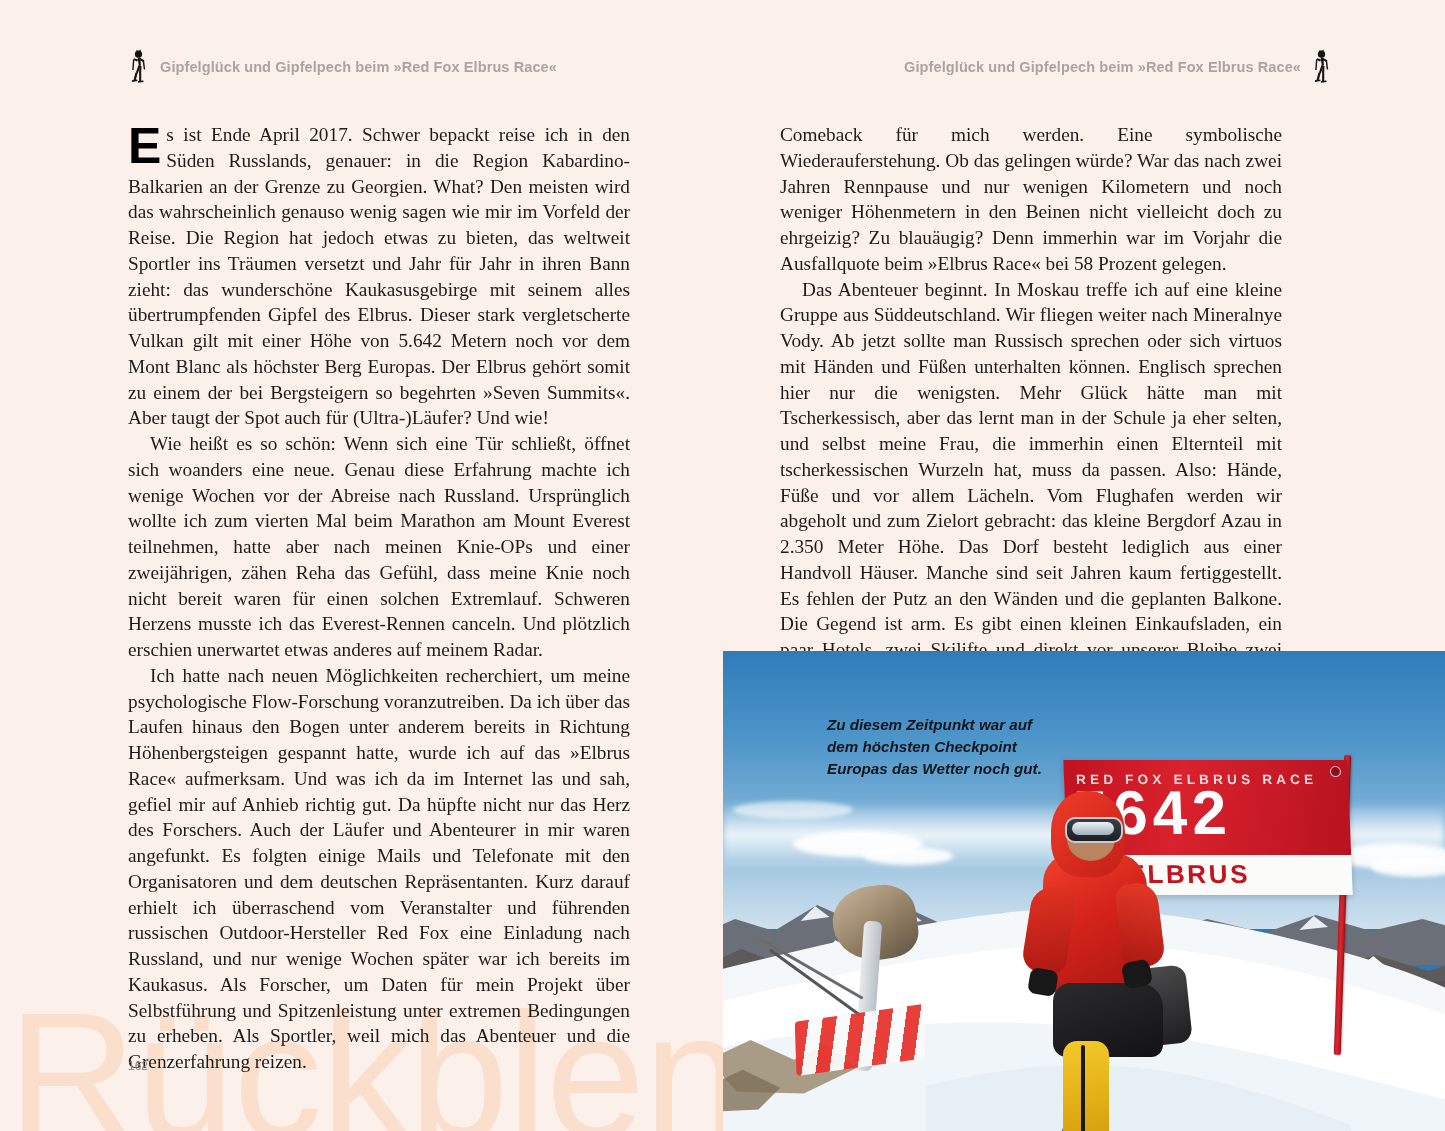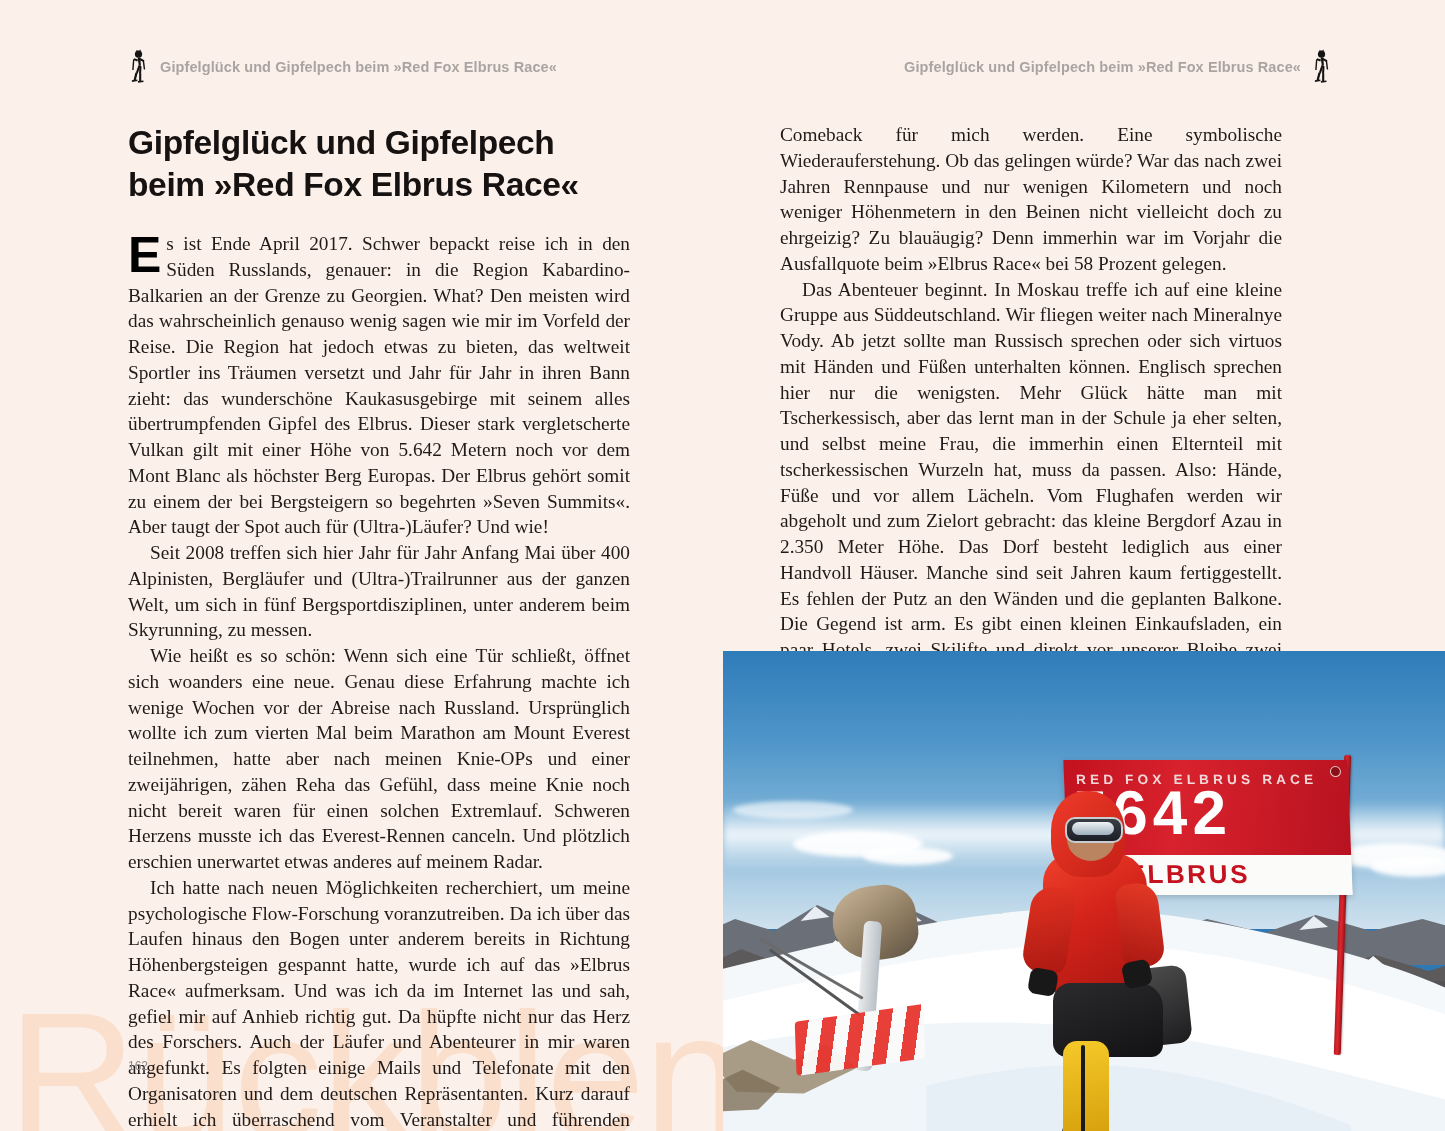--- a/index.html
+++ b/index.html
@@ -382,25 +382,22 @@
         <path d="M11.2 24.6 L13.3 24.8 L13.2 32.6 L11.1 32.4 Z"></path>
         <path d="M3.8 31.2 L9.3 30.4 L9.5 32.0 L4.0 32.9 Z"></path>
         <path d="M9.8 32.0 L15.4 31.4 L15.6 33.0 L10.0 33.7 Z"></path>
         <path d="M5.0 10.2 L4.2 21.0 L5.6 21.1 L6.4 10.6 Z"></path>
         <path d="M16.0 11.0 L17.2 20.4 L15.8 20.6 L14.6 11.4 Z"></path>
       </g>
     </svg>
   </div>
 
   <div class="col col-left">
-    <h1 class="title" style="white-space: pre-line;">Gipfelglück und Gipfelpech
-beim »Red Fox Elbrus Race«</h1>
 
     <p class="body first"><span class="dropcap">E</span><span>s ist Ende April 2017. Schwer bepackt reise ich in den Süden Russlands, genauer: in die Region Kabardino-Balkarien an der Grenze zu Georgien. What? Den meisten wird das wahrscheinlich genauso wenig sagen wie mir im Vorfeld der Reise. Die Region hat jedoch etwas zu bieten, das weltweit Sportler ins Träumen versetzt und Jahr für Jahr in ihren Bann zieht: das wunderschöne Kaukasusgebirge mit seinem alles übertrumpfenden Gipfel des Elbrus. Dieser stark vergletscherte Vulkan gilt mit einer Höhe von 5.642 Metern noch vor dem Mont Blanc als höchster Berg Europas. Der Elbrus gehört somit zu einem der bei Bergsteigern so begehrten »Seven Summits«. Aber taugt der Spot auch für (Ultra-)Läufer? Und wie!</span></p>
-    <p class="body">Seit 2008 treffen sich hier Jahr für Jahr Anfang Mai über 400 Alpinisten, Bergläufer und (Ultra-)Trailrunner aus der ganzen Welt, um sich in fünf Bergsportdisziplinen, unter anderem beim Skyrunning, zu messen.</p>
     <p class="body">Wie heißt es so schön: Wenn sich eine Tür schließt, öffnet sich woanders eine neue. Genau diese Erfahrung machte ich wenige Wochen vor der Abreise nach Russland. Ursprünglich wollte ich zum vierten Mal beim Marathon am Mount Everest teilnehmen, hatte aber nach meinen Knie-OPs und einer zweijährigen, zähen Reha das Gefühl, dass meine Knie noch nicht bereit waren für einen solchen Extremlauf. Schweren Herzens musste ich das Everest-Rennen canceln. Und plötzlich erschien unerwartet etwas anderes auf meinem Radar.</p>
     <p class="body">Ich hatte nach neuen Möglichkeiten recherchiert, um meine psychologische Flow-Forschung voranzutreiben. Da ich über das Laufen hinaus den Bogen unter anderem bereits in Richtung Höhenbergsteigen gespannt hatte, wurde ich auf das »Elbrus Race« aufmerksam. Und was ich da im Internet las und sah, gefiel mir auf Anhieb richtig gut. Da hüpfte nicht nur das Herz des Forschers. Auch der Läufer und Abenteurer in mir waren angefunkt. Es folgten einige Mails und Telefonate mit den Organisatoren und dem deutschen Repräsentanten. Kurz darauf erhielt ich überraschend vom Veranstalter und führenden russischen Outdoor-Hersteller Red Fox eine Einladung nach Russland, und nur wenige Wochen später war ich bereits im Kaukasus. Als Forscher, um Daten für mein Projekt über Selbstführung und Spitzenleistung unter extremen Bedingungen zu erheben. Als Sportler, weil mich das Abenteuer und die Grenzerfahrung reizen.</p>
 
   </div>
 
   <div class="col col-right">
     <p class="body first">Comeback für mich werden. Eine symbolische Wiederauferstehung. Ob das gelingen würde? War das nach zwei Jahren Rennpause und nur wenigen Kilometern und noch weniger Höhenmetern in den Beinen nicht vielleicht doch zu ehrgeizig? Zu blauäugig? Denn immerhin war im Vorjahr die Ausfallquote beim »Elbrus Race« bei 58 Prozent gelegen.</p>
     <p class="body">Das Abenteuer beginnt. In Moskau treffe ich auf eine kleine Gruppe aus Süddeutschland. Wir fliegen weiter nach Mineralnye Vody. Ab jetzt sollte man Russisch sprechen oder sich virtuos mit Händen und Füßen unterhalten können. Englisch sprechen hier nur die wenigsten. Mehr Glück hätte man mit Tscherkessisch, aber das lernt man in der Schule ja eher selten, und selbst meine Frau, die immerhin einen Elternteil mit tscherkessischen Wurzeln hat, muss da passen. Also: Hände, Füße und vor allem Lächeln. Vom Flughafen werden wir abgeholt und zum Zielort gebracht: das kleine Bergdorf Azau in 2.350 Meter Höhe. Das Dorf besteht lediglich aus einer Handvoll Häuser. Manche sind seit Jahren kaum fertiggestellt. Es fehlen der Putz an den Wänden und die geplanten Balkone. Die Gegend ist arm. Es gibt einen kleinen Einkaufsladen, ein paar Hotels, zwei Skilifte und direkt vor unserer Bleibe zwei urige Outdoor-Schaschlik-Bratereien. Letztere avancieren zu meinem Lieblingsort zur Regeneration.</p>
     <p class="body">Für eine Woche wird Azau am Fuße des mächtigen Elbrus zum Dreh- und Angelpunkt Membranjacken-tragender Outdoor- und Ausdauerfreaks aus immerhin 17 Ländern. Auf dem Programm stehen insgesamt fünf Wett-</p>
   </div>
@@ -484,16 +481,19 @@
 
         <div class="hood"></div>
         <div class="face"></div>
         <div class="goggles">
           <div class="goggle-lens"></div>
         </div>
         <div class="glove l"></div>
         <div class="glove r"></div>
       </div>
 
+      <div class="photo-caption">Zu diesem Zeitpunkt war auf
+dem höchsten Checkpoint
+Europas das Wetter noch gut.</div>
     </div>
   </div>
 
 </div>
 
 </body></html>

